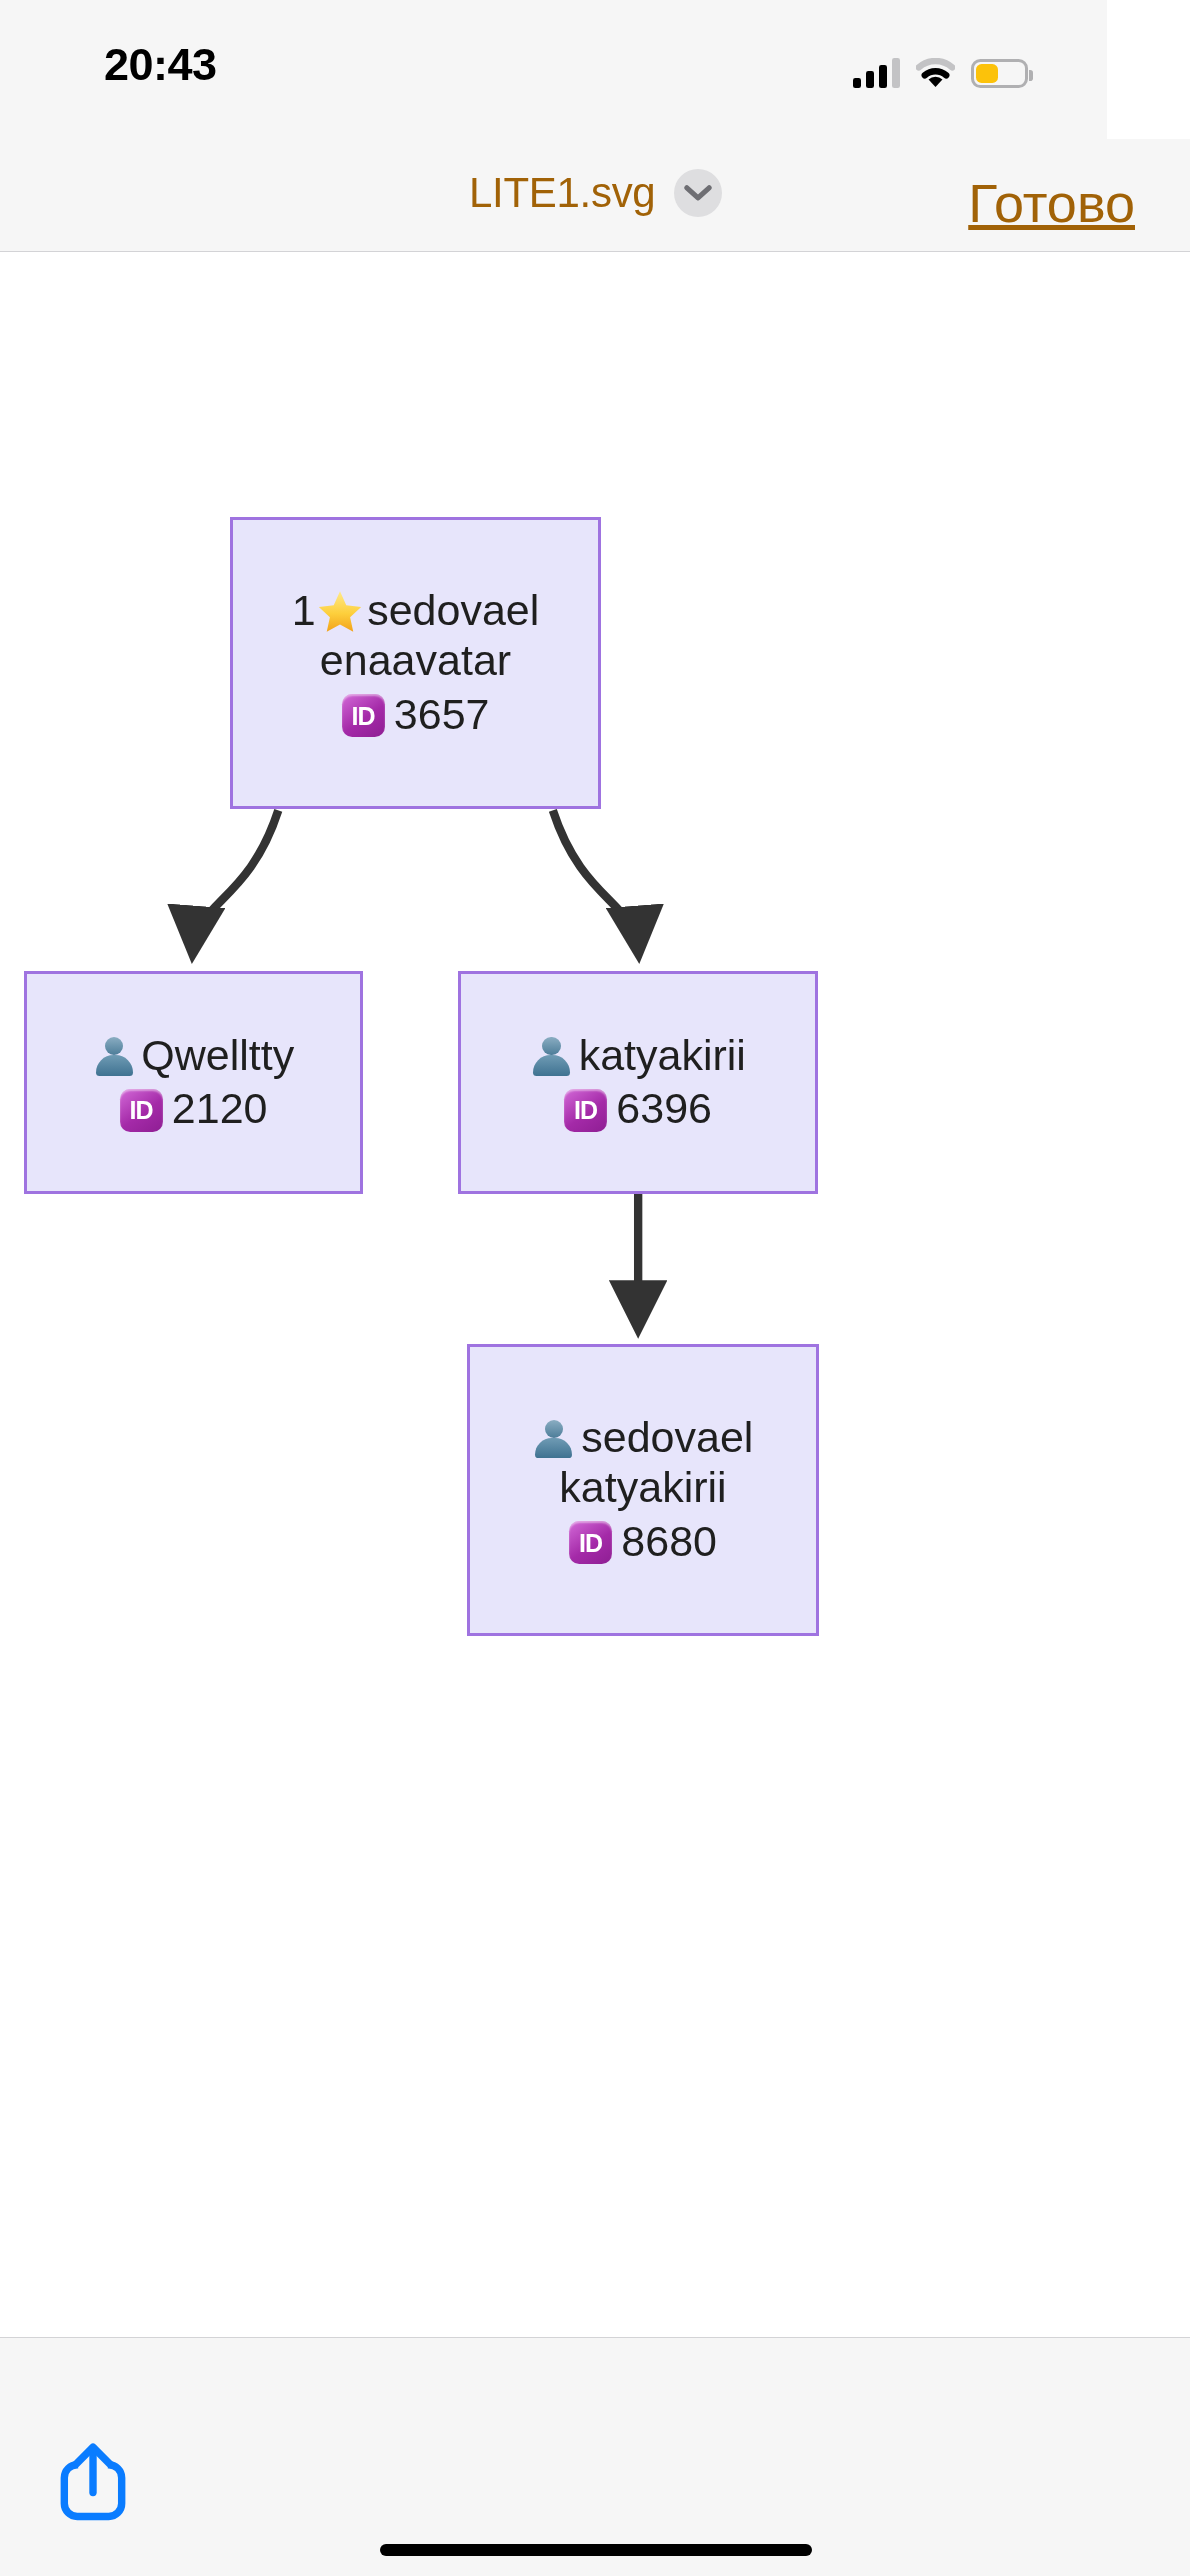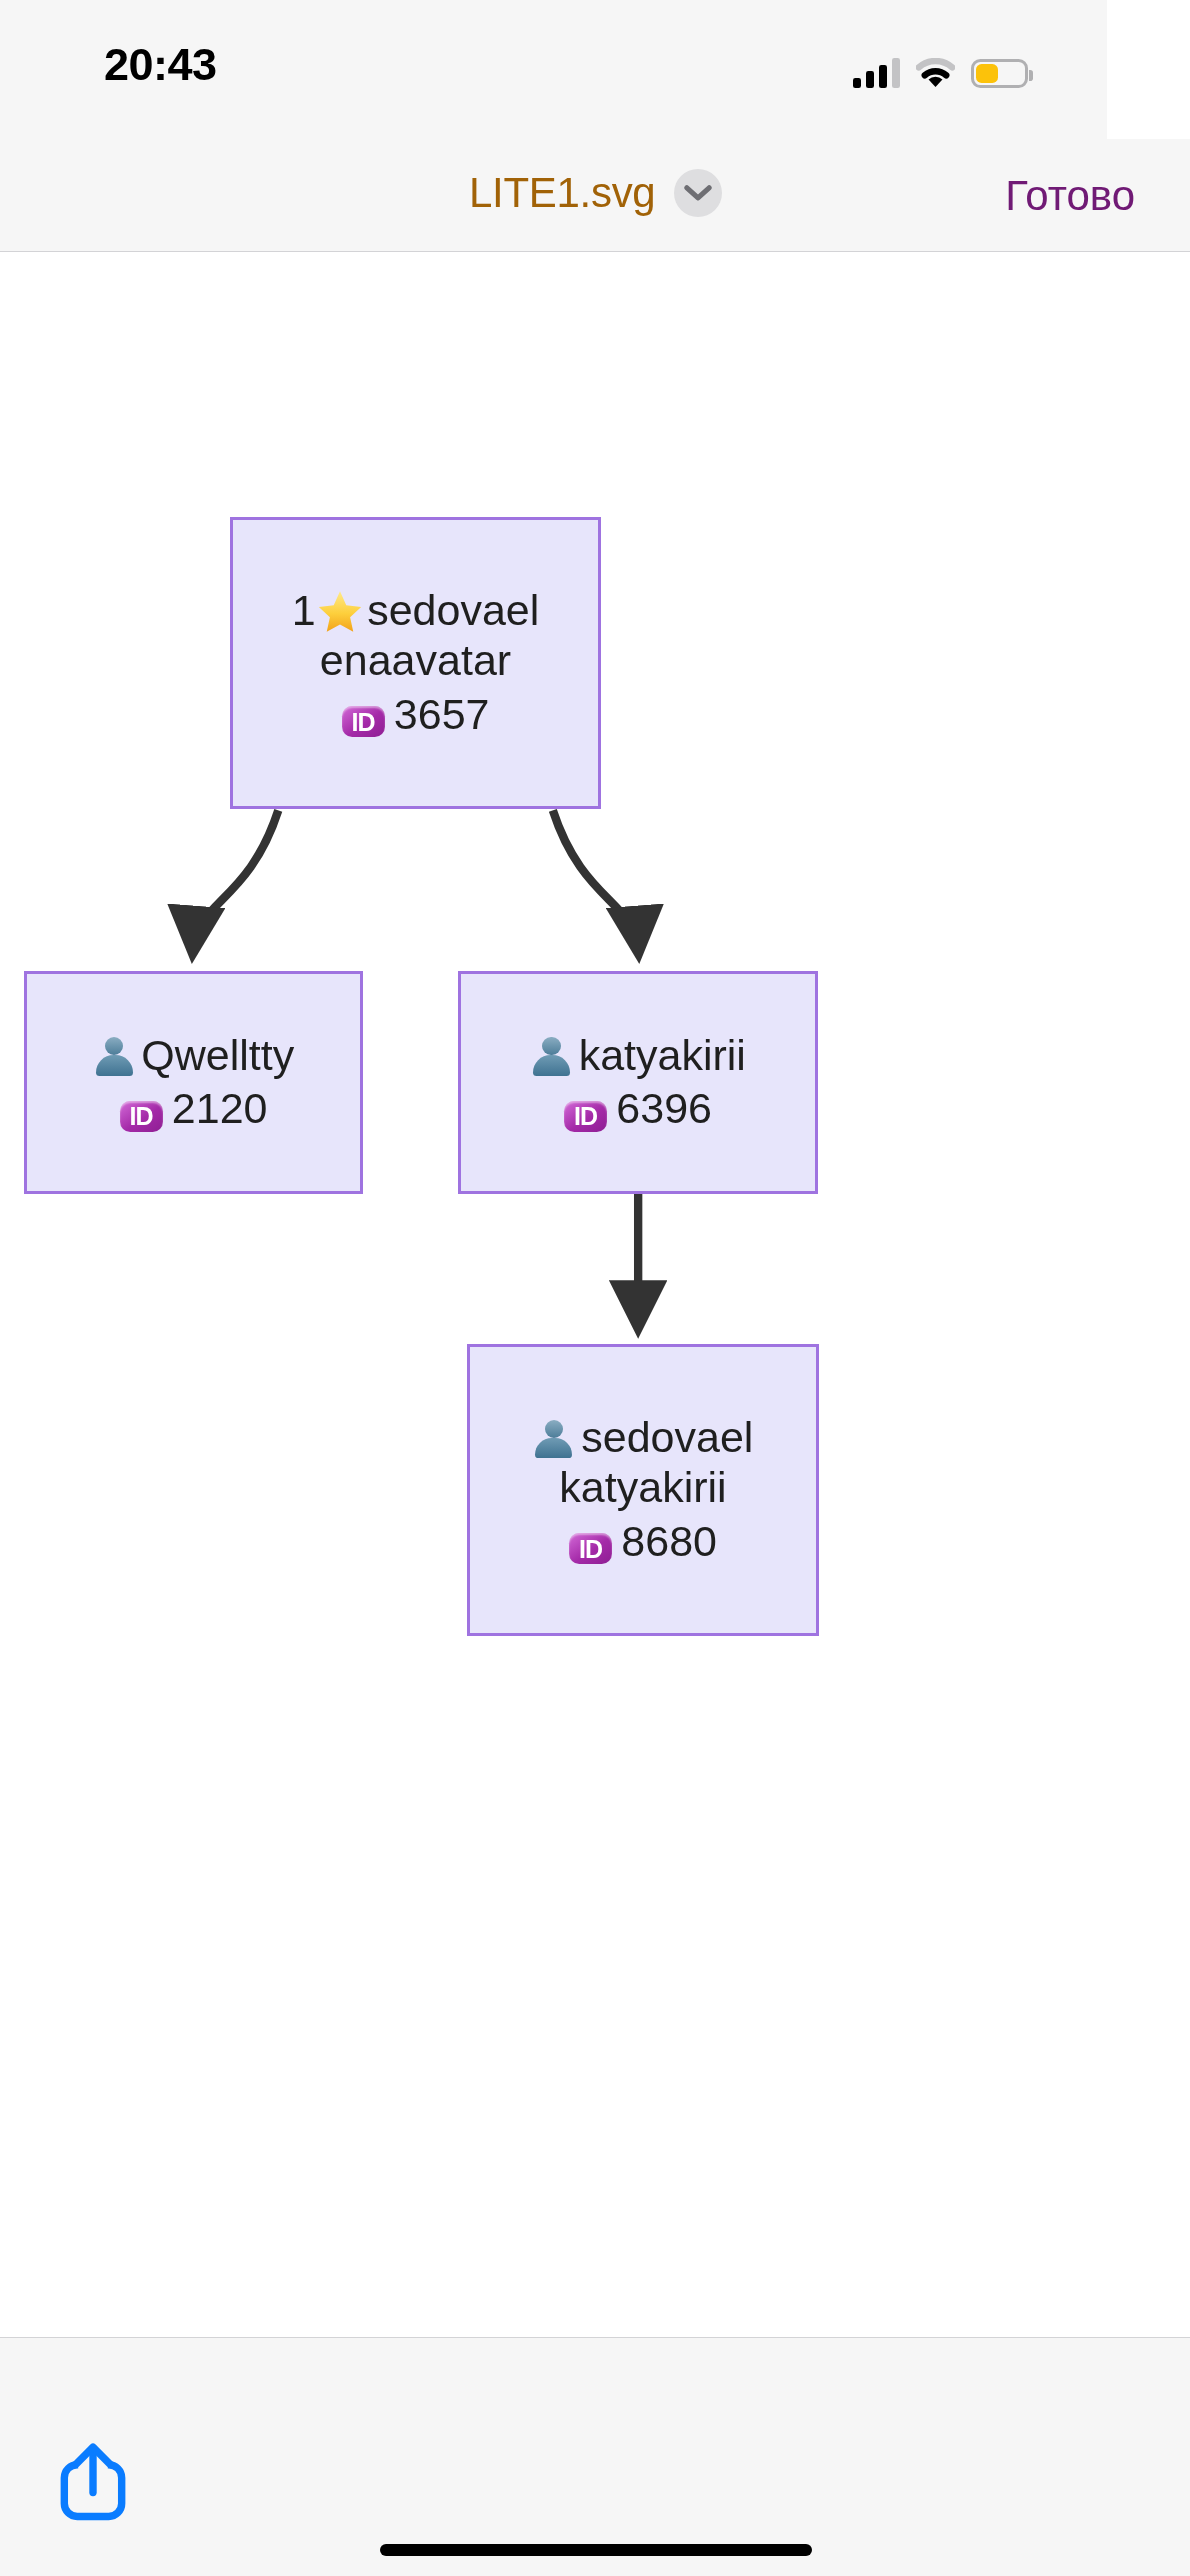--- a/index.html
+++ b/index.html
@@ -54,21 +54,21 @@
     display:flex; align-items:center; justify-content:center; gap:18.5px;
   }
   .nav-title{ font-size:42px; color:#a16207; font-weight:400; letter-spacing:-0.3px; }
   .chev-btn{
     width:48px; height:48px; border-radius:50%; background:#dedee0;
     display:flex; align-items:center; justify-content:center;
   }
   .chev-btn svg{ display:block; }
   .nav-done{
     position:absolute; right:56px; top:33px;
-    font-size:42px; color:#701a75; font-weight:400;
+    font-size:54px; color:#a16207; font-weight:400;text-decoration:underline;
   }
 
   
   .canvas{
     position:absolute; left:0; top:252px; width:1191px; height:2085px;
     background:#ffffff; overflow:hidden;padding-left:24px;
   }
   .edges{ position:absolute; left:0; top:0; width:1191px; height:2085px; }
 
   
@@ -96,21 +96,21 @@
     content:""; position:absolute; left:12px; top:1.9px; width:18.5px; height:18.5px;
     border-radius:50%;
     background:linear-gradient(180deg,#8aadc2 0%,#4d7d99 100%);
   }
   .ic-person::after{
     content:""; position:absolute; left:2.8px; top:20.4px; width:37px; height:20.4px;
     border-radius:18.5px 18.5px 3.7px 3.7px;
     background:linear-gradient(180deg,#6f9bb4 0%,#3f7291 100%);
   }
   .ic-id{
-    display:inline-block; width:43px; height:31px; vertical-align:-8.3px;
+    display:inline-block; width:43px; height:43px; vertical-align:-8.3px;
     margin-right:9.3px;
     border-radius:10.2px;
     background:linear-gradient(145deg,#d36ad8 0%,#a42aa8 55%,#8e1e93 100%);
     position:relative; box-shadow:inset 0 1.9px 1.9px rgba(255,255,255,.45);
   }
   .ic-id span{
     position:absolute; left:0; right:0; top:50%; transform:translateY(-50%);
     text-align:center; font-size:25px; font-weight:700; color:#fff;
     font-family:"Liberation Sans", sans-serif; letter-spacing:-0.9px;
   }

